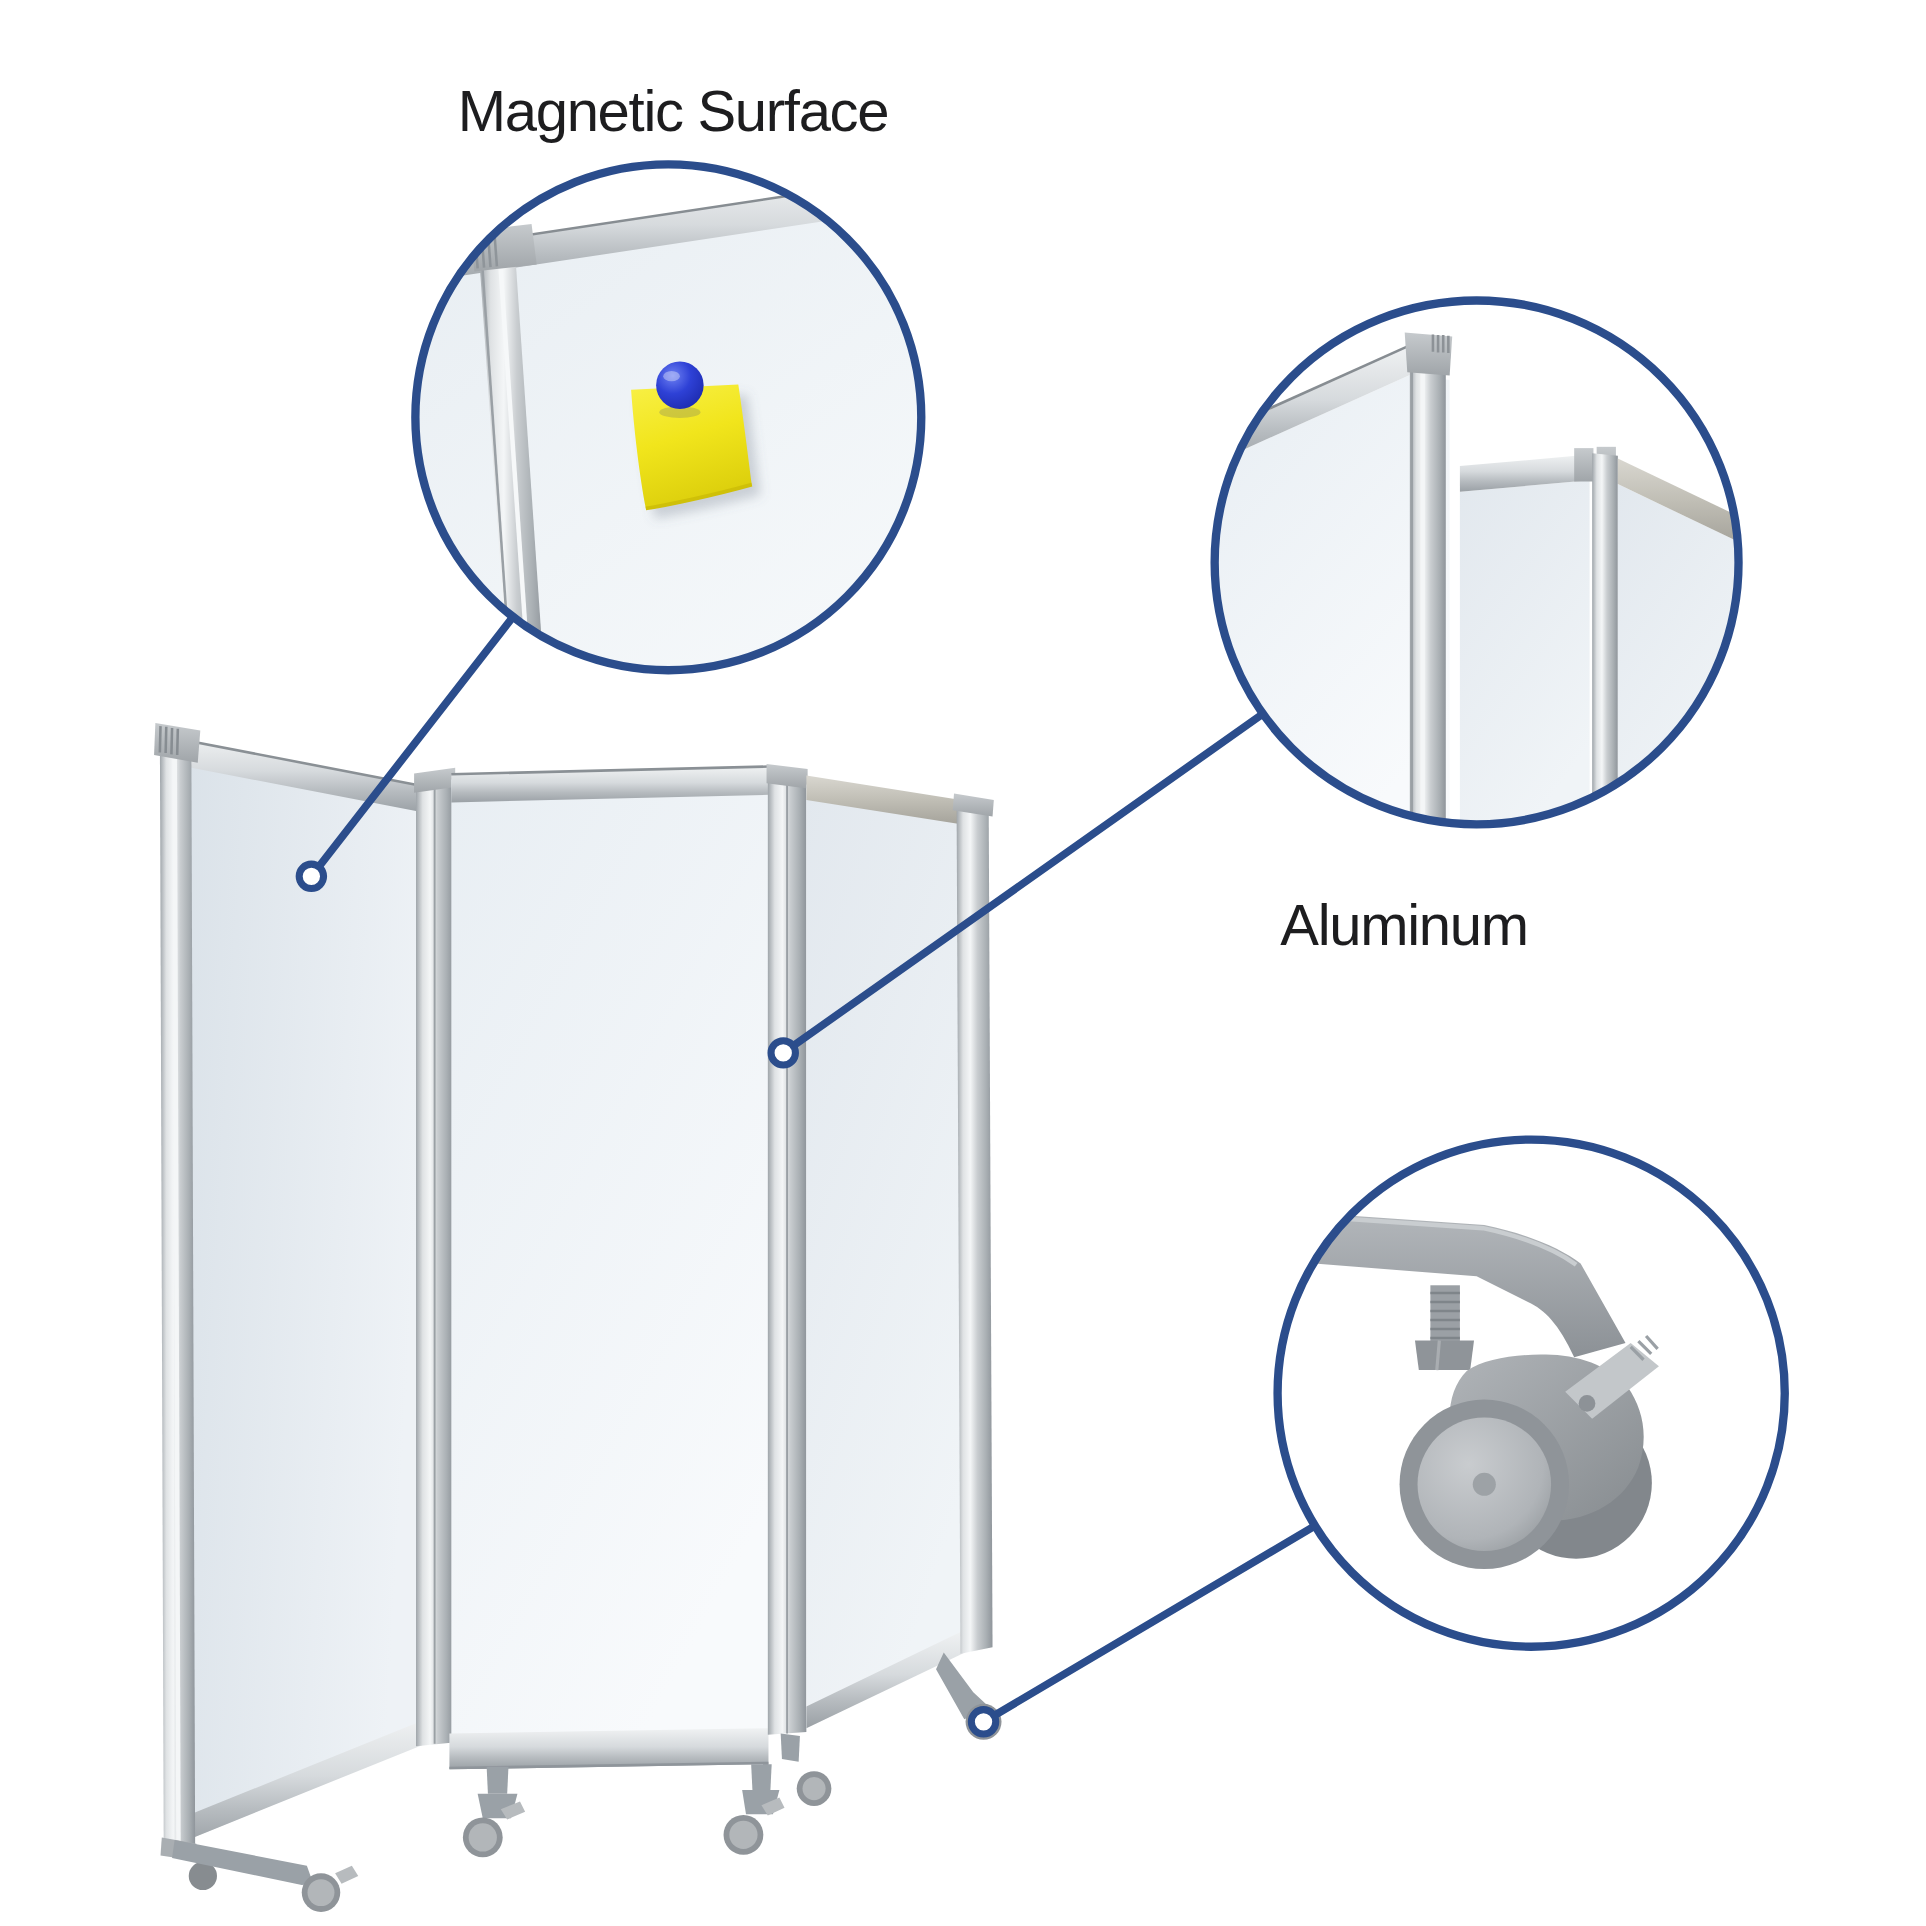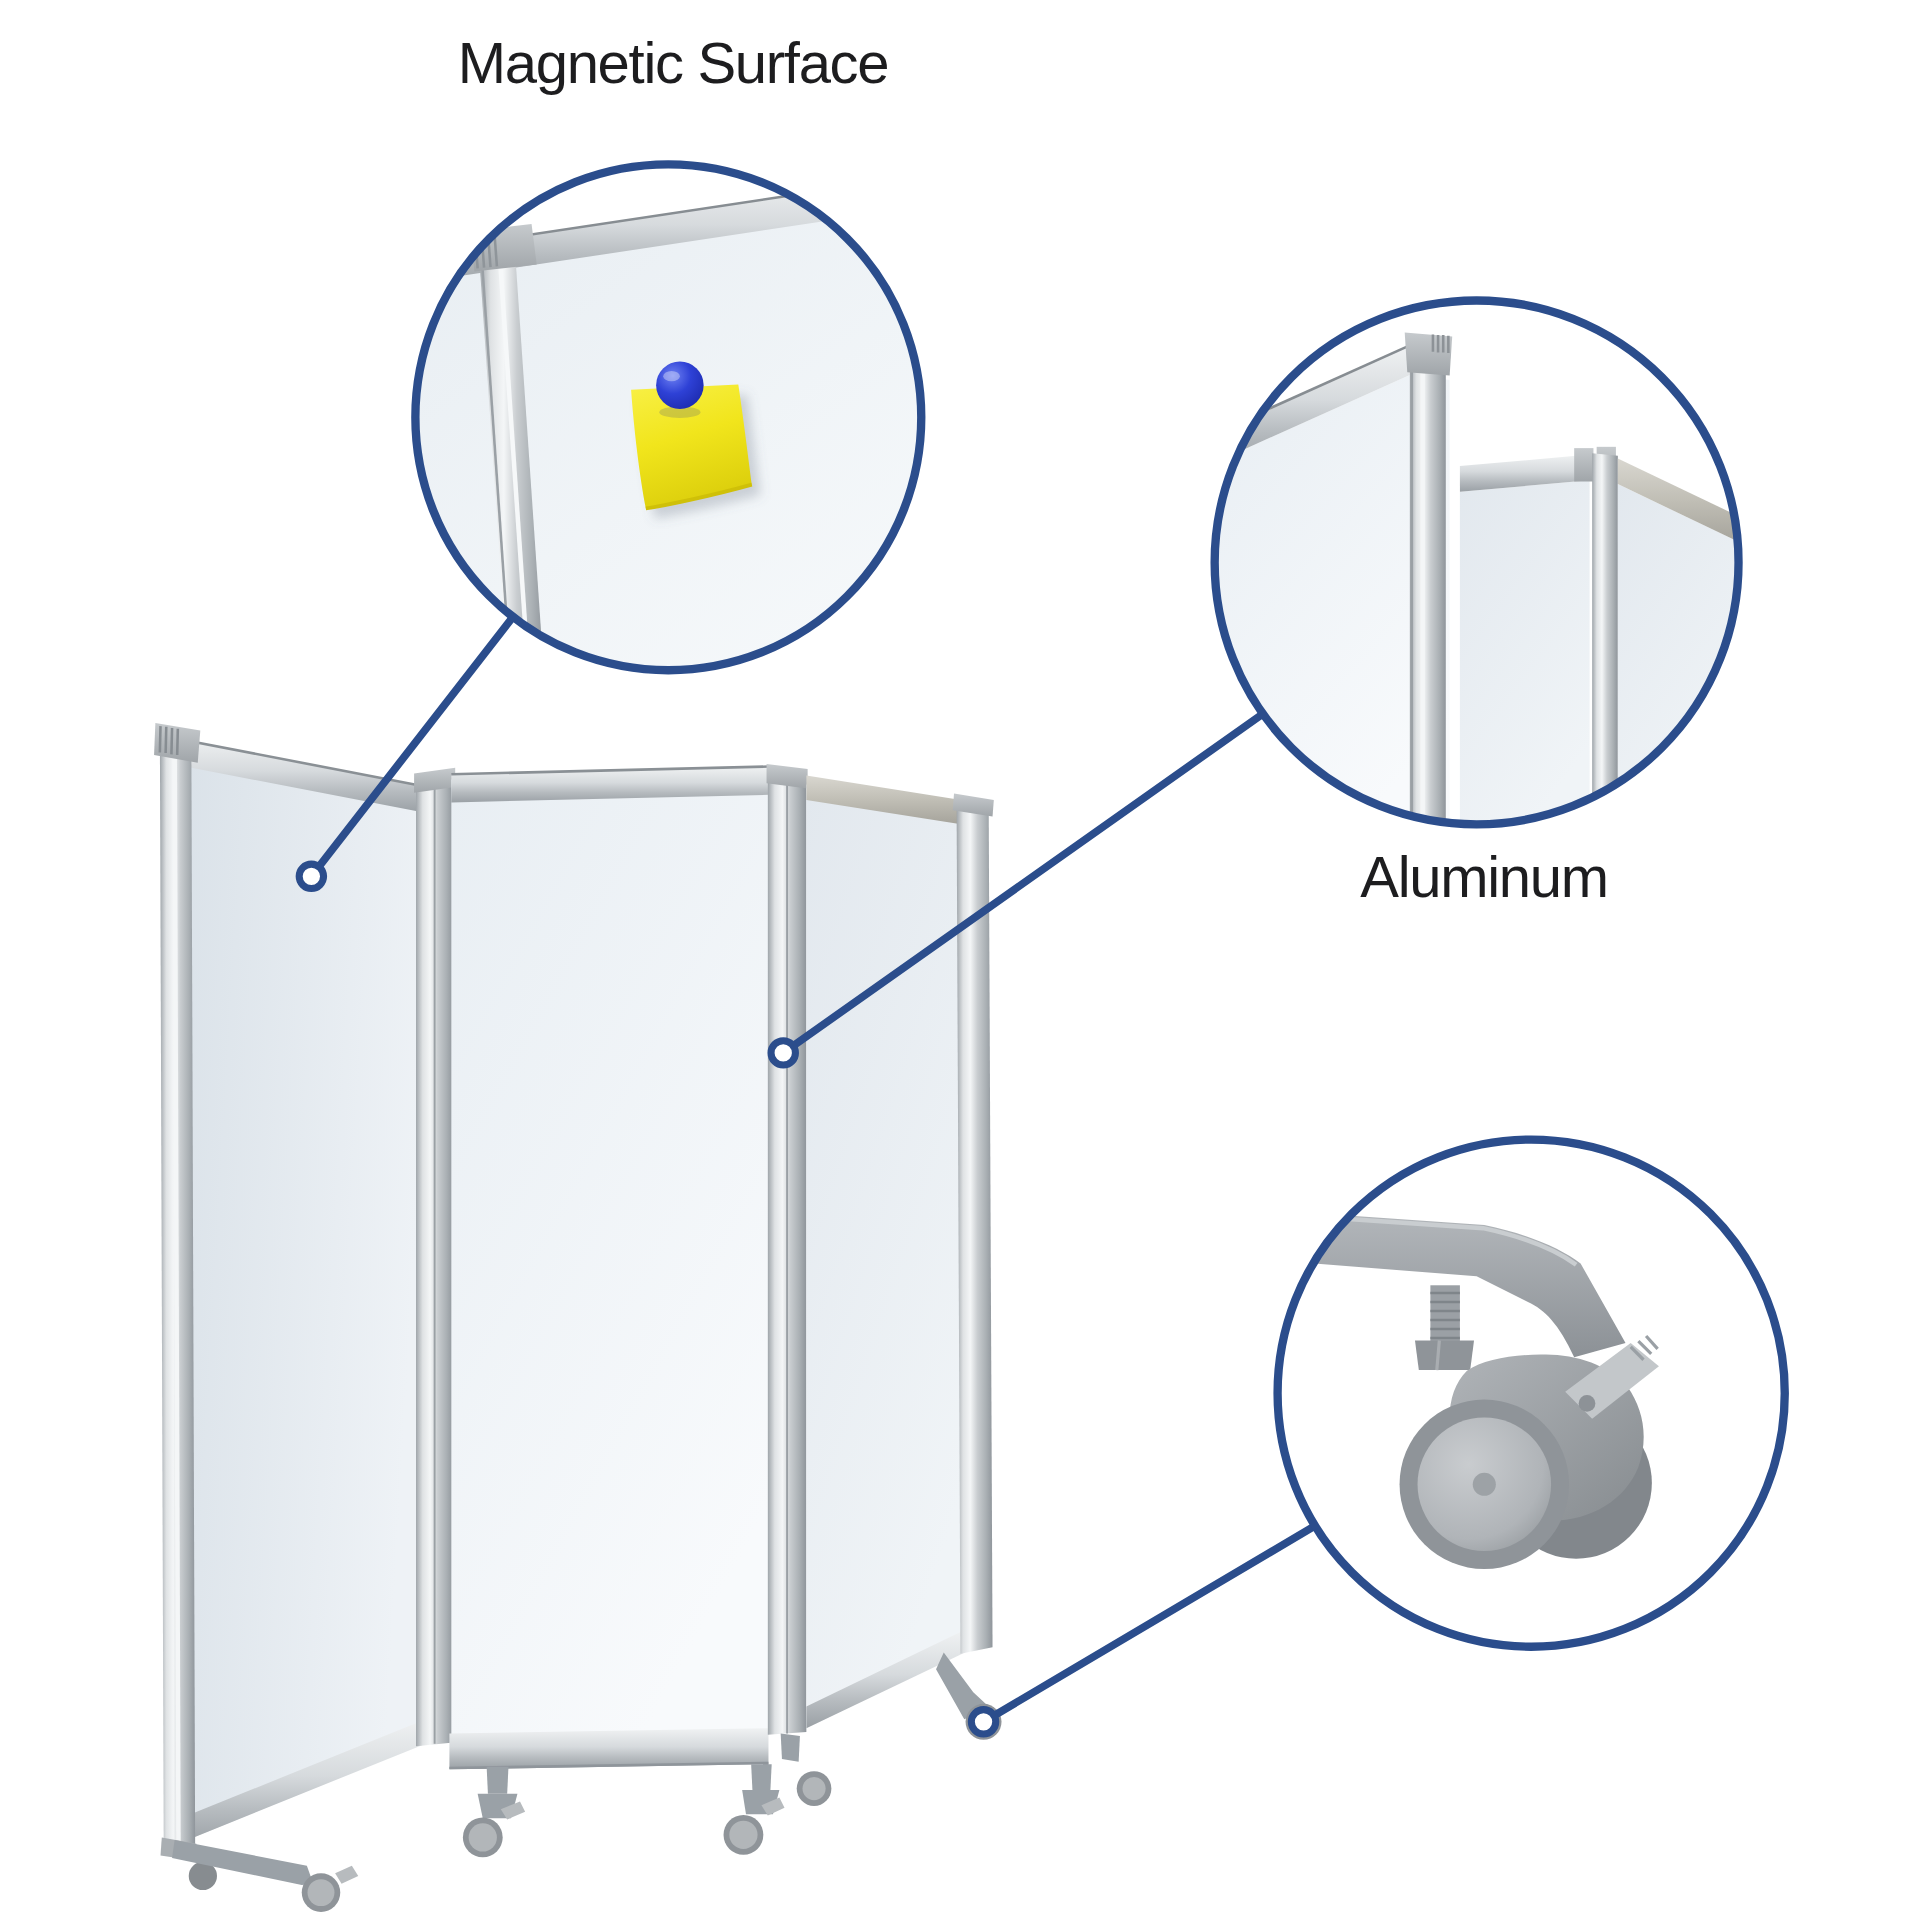--- a/index.html
+++ b/index.html
@@ -13,20 +13,21 @@
   .art{position:absolute;left:0;top:0;}
   .callout-label{
     position:absolute;
     transform:translateX(-50%);
     text-align:center;
     font-size:58px;
     line-height:62px;
     letter-spacing:-1.3px;
     color:#1d1d1f;
     white-space:nowrap;
+    margin-top:48px;
   }
 </style>
 </head>
 <body>
 
 <div class="canvas">
 
 <svg class="art" width="1926" height="1926" viewBox="0 0 3000 3000">
   <defs>
     <linearGradient id="gA" x1="0" y1="0" x2="1" y2="0.25">
@@ -279,19 +280,19 @@
       <circle cx="2312" cy="2312" r="18" fill="#9da2a6"></circle>
     </g>
     <circle cx="2385" cy="2170" r="395" fill="none" stroke="#2B4D8C" stroke-width="13"></circle>
   </g>
 </svg>
 
 <div class="callout-label" style="left:673px; top:32px;">
   <div>Magnetic Surface</div>
 </div>
 
-<div class="callout-label" style="left:1484px; top:846px;text-align:right;">
+<div class="callout-label" style="left:1404px; top:846px;text-align:right;">
   <div>Aluminum</div>
 </div>
 
 
 </div>
 
 
 </body></html>

